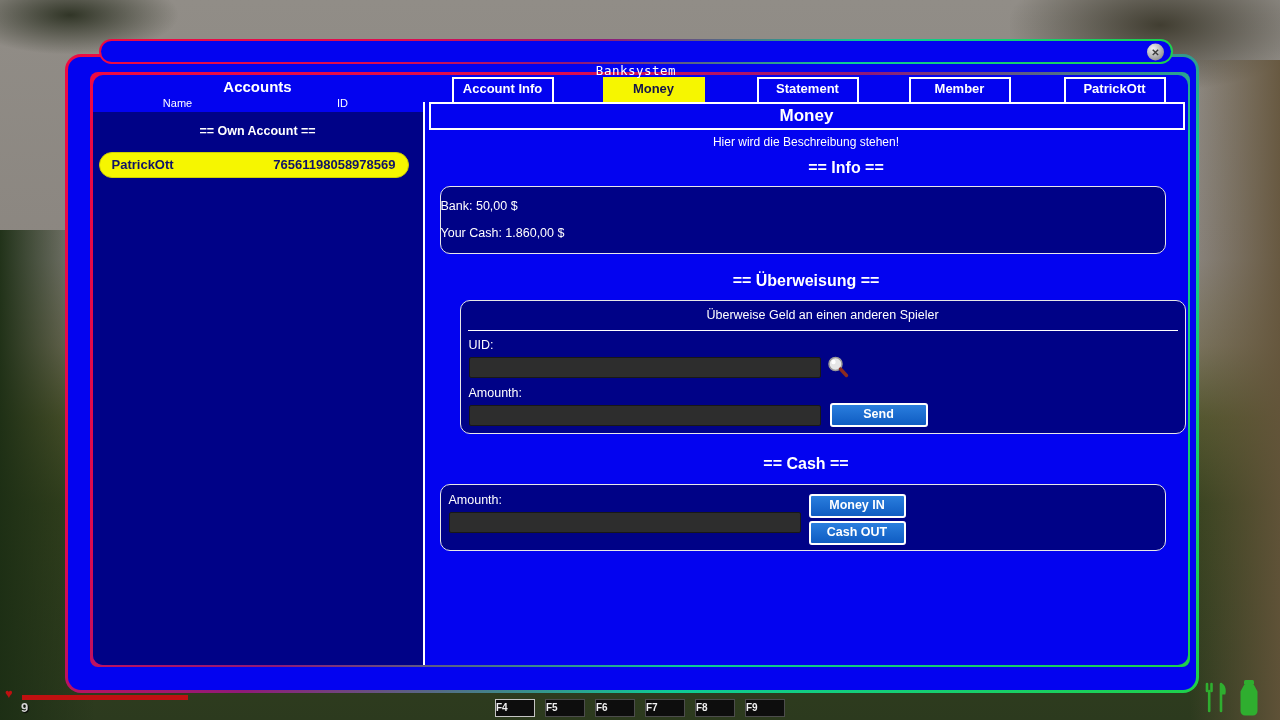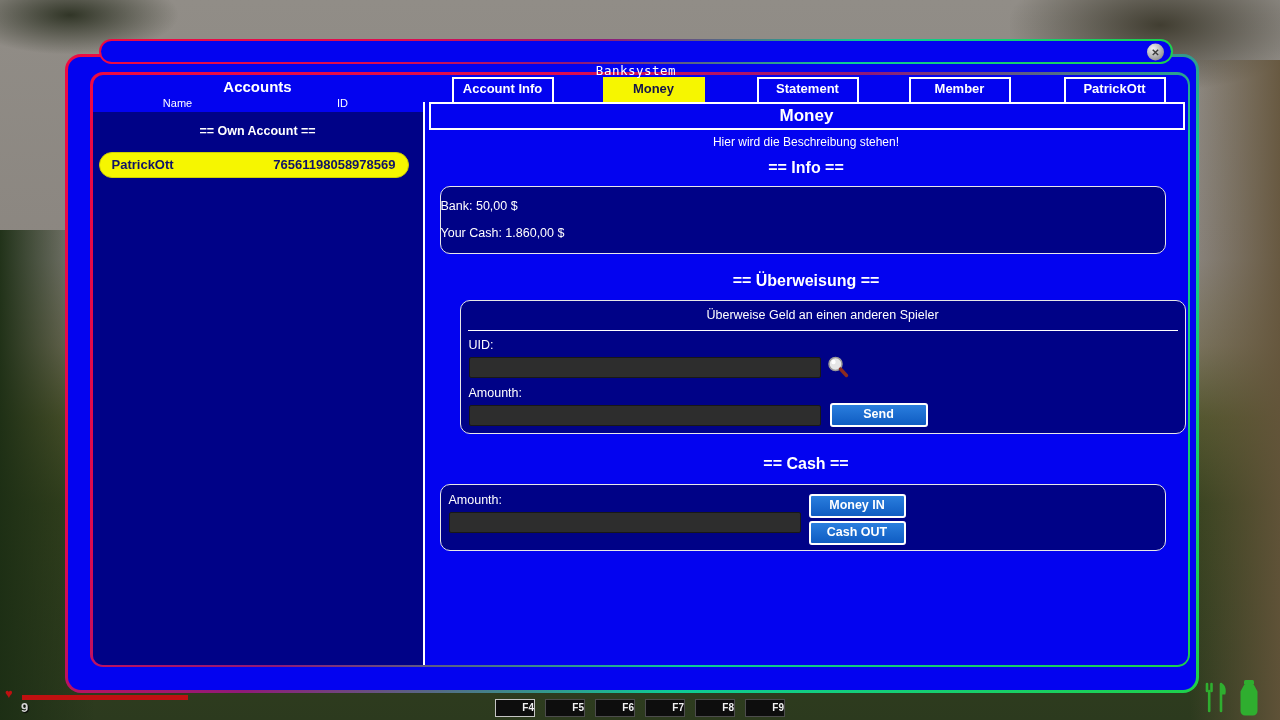--- a/index.html
+++ b/index.html
@@ -15,21 +15,21 @@
   .grass-left{left:0;top:230px;width:95px;bottom:0;background:linear-gradient(90deg,rgba(28,46,20,.95),rgba(28,46,20,0));}
 
   
   .gframe{position:absolute;box-sizing:border-box;
     background:linear-gradient(135deg,#ee0a42 0%,#dd0c50 28%,#8f1a78 46%,#0ecb96 70%,#1ed04b 100%);}
   .gfill{position:absolute;inset:3px;background:#0303f0;}
 
   .window-frame{left:65px;top:54px;width:1134px;height:639px;border-radius:16px;}
   .window-frame .gfill{border-radius:13px;}
 
-  .panel-frame{left:90px;top:72px;width:1100px;height:595px;border-radius:13px;}
+  .panel-frame{left:90px;top:72px;width:1100px;height:595px;border-radius:8px;}
   .panel-frame .gfill{inset:2.5px;border-radius:10px;overflow:hidden;}
 
   .titlebar-frame{left:99px;top:39px;width:1074px;height:25px;border-radius:13px;z-index:5;}
   .titlebar-frame .gfill{inset:2px;border-radius:11px;}
   .title-text{position:absolute;inset:0;text-align:center;line-height:21px;color:#fff;
     font-family:"DejaVu Sans Mono",monospace;font-size:12.5px;letter-spacing:.5px;margin-top:19px;}
   .close-btn{position:absolute;right:7px;top:50%;transform:translateY(-50%);width:17px;height:17px;
     border-radius:50%;background:radial-gradient(circle at 35% 30%,#f2f2f2,#a8a8a8 60%,#707070);
     color:#3c3c3c;font-size:10px;font-weight:bold;text-align:center;line-height:17px;cursor:pointer;}
 
@@ -56,21 +56,21 @@
   .tab.active{background:#f6f600;border-color:#f6f600;color:#14144a;}
   .tab-0{left:359px;} .tab-1{left:510px;} .tab-2{left:664px;} .tab-3{left:816px;} .tab-4{left:971px;}
 
   
   .content{position:absolute;left:332px;top:0;right:0;bottom:0;}
   .money-title-box{position:absolute;left:4px;right:3px;top:27px;height:28px;border:2px solid #fff;
     color:#fff;font-weight:bold;font-size:17px;text-align:center;line-height:24px;box-sizing:border-box;}
   .desc{position:absolute;top:60px;left:0;width:100%;text-align:center;color:#fff;font-size:12px;}
   .section-header{position:absolute;left:0;width:100%;text-align:center;color:#fff;
     font-weight:bold;font-size:16px;}
-  .sec-info{top:84px;} .sec-trans{top:197px;} .sec-cash{top:380px;}
+  .sec-info{top:84px;padding-left:40px;} .sec-trans{top:197px;} .sec-cash{top:380px;}
 
   .navy-box{position:absolute;left:15px;width:726px;background:#000287;border:1.5px solid #e8e8e8;
     border-radius:10px;box-sizing:border-box;}
   .info-box{top:111px;height:68px;display:flex;flex-direction:column;justify-content:space-evenly;
     align-items:flex-start;color:#fff;font-size:12.5px;}
   .transfer-box{top:225px;height:134px;margin-left:20px;}
   .cash-box{top:409px;height:67px;}
 
   .tbox-title{position:absolute;top:7px;left:0;width:100%;text-align:center;color:#fff;font-size:12.5px;}
   .tbox-hr{position:absolute;top:29px;left:7px;right:7px;height:1px;background:#fff;}
@@ -84,21 +84,21 @@
   .blue-btn{position:absolute;background:linear-gradient(#2a7ede,#0f5cc2);border:2px solid #fff;
     border-radius:3px;color:#fff;font-weight:bold;font-size:12.5px;text-align:center;
     box-sizing:border-box;cursor:pointer;padding:0;}
   .send-btn{left:369px;top:102px;width:98px;height:24px;line-height:19px;}
   .cashin-btn{left:368px;top:9px;width:97px;height:24px;line-height:19px;}
   .cashout-btn{left:368px;top:36px;width:97px;height:24px;line-height:19px;}
 
   
   .fkeys{position:absolute;left:50%;bottom:3px;transform:translateX(-50%);display:flex;gap:10px;}
   .fkey{width:38px;height:16px;background:#0d0d0d;border:1px solid #4c4c4c;color:#f0f0f0;
-    font-weight:bold;font-size:10px;text-align:right;line-height:15px;box-sizing:content-box;}
+    font-weight:bold;font-size:10px;text-align:left;line-height:15px;box-sizing:content-box;}
   .fkey.active{border-color:#c4c4c4;}
   .heart{left:5px;top:687px;color:#bf1010;font-size:13px;line-height:13px;}
   .health-bar{left:22px;top:695px;width:166px;height:5px;background:#c01010;}
   .counter{left:21px;top:700px;color:#d6d6d6;font-weight:bold;font-size:13px;
     text-shadow:1px 1px 1px #000;}
   .hud-icon{position:absolute;}
   .icon-food{left:1203px;top:681px;}
   .icon-water{left:1235px;top:679px;}
 </style>
 </head>

